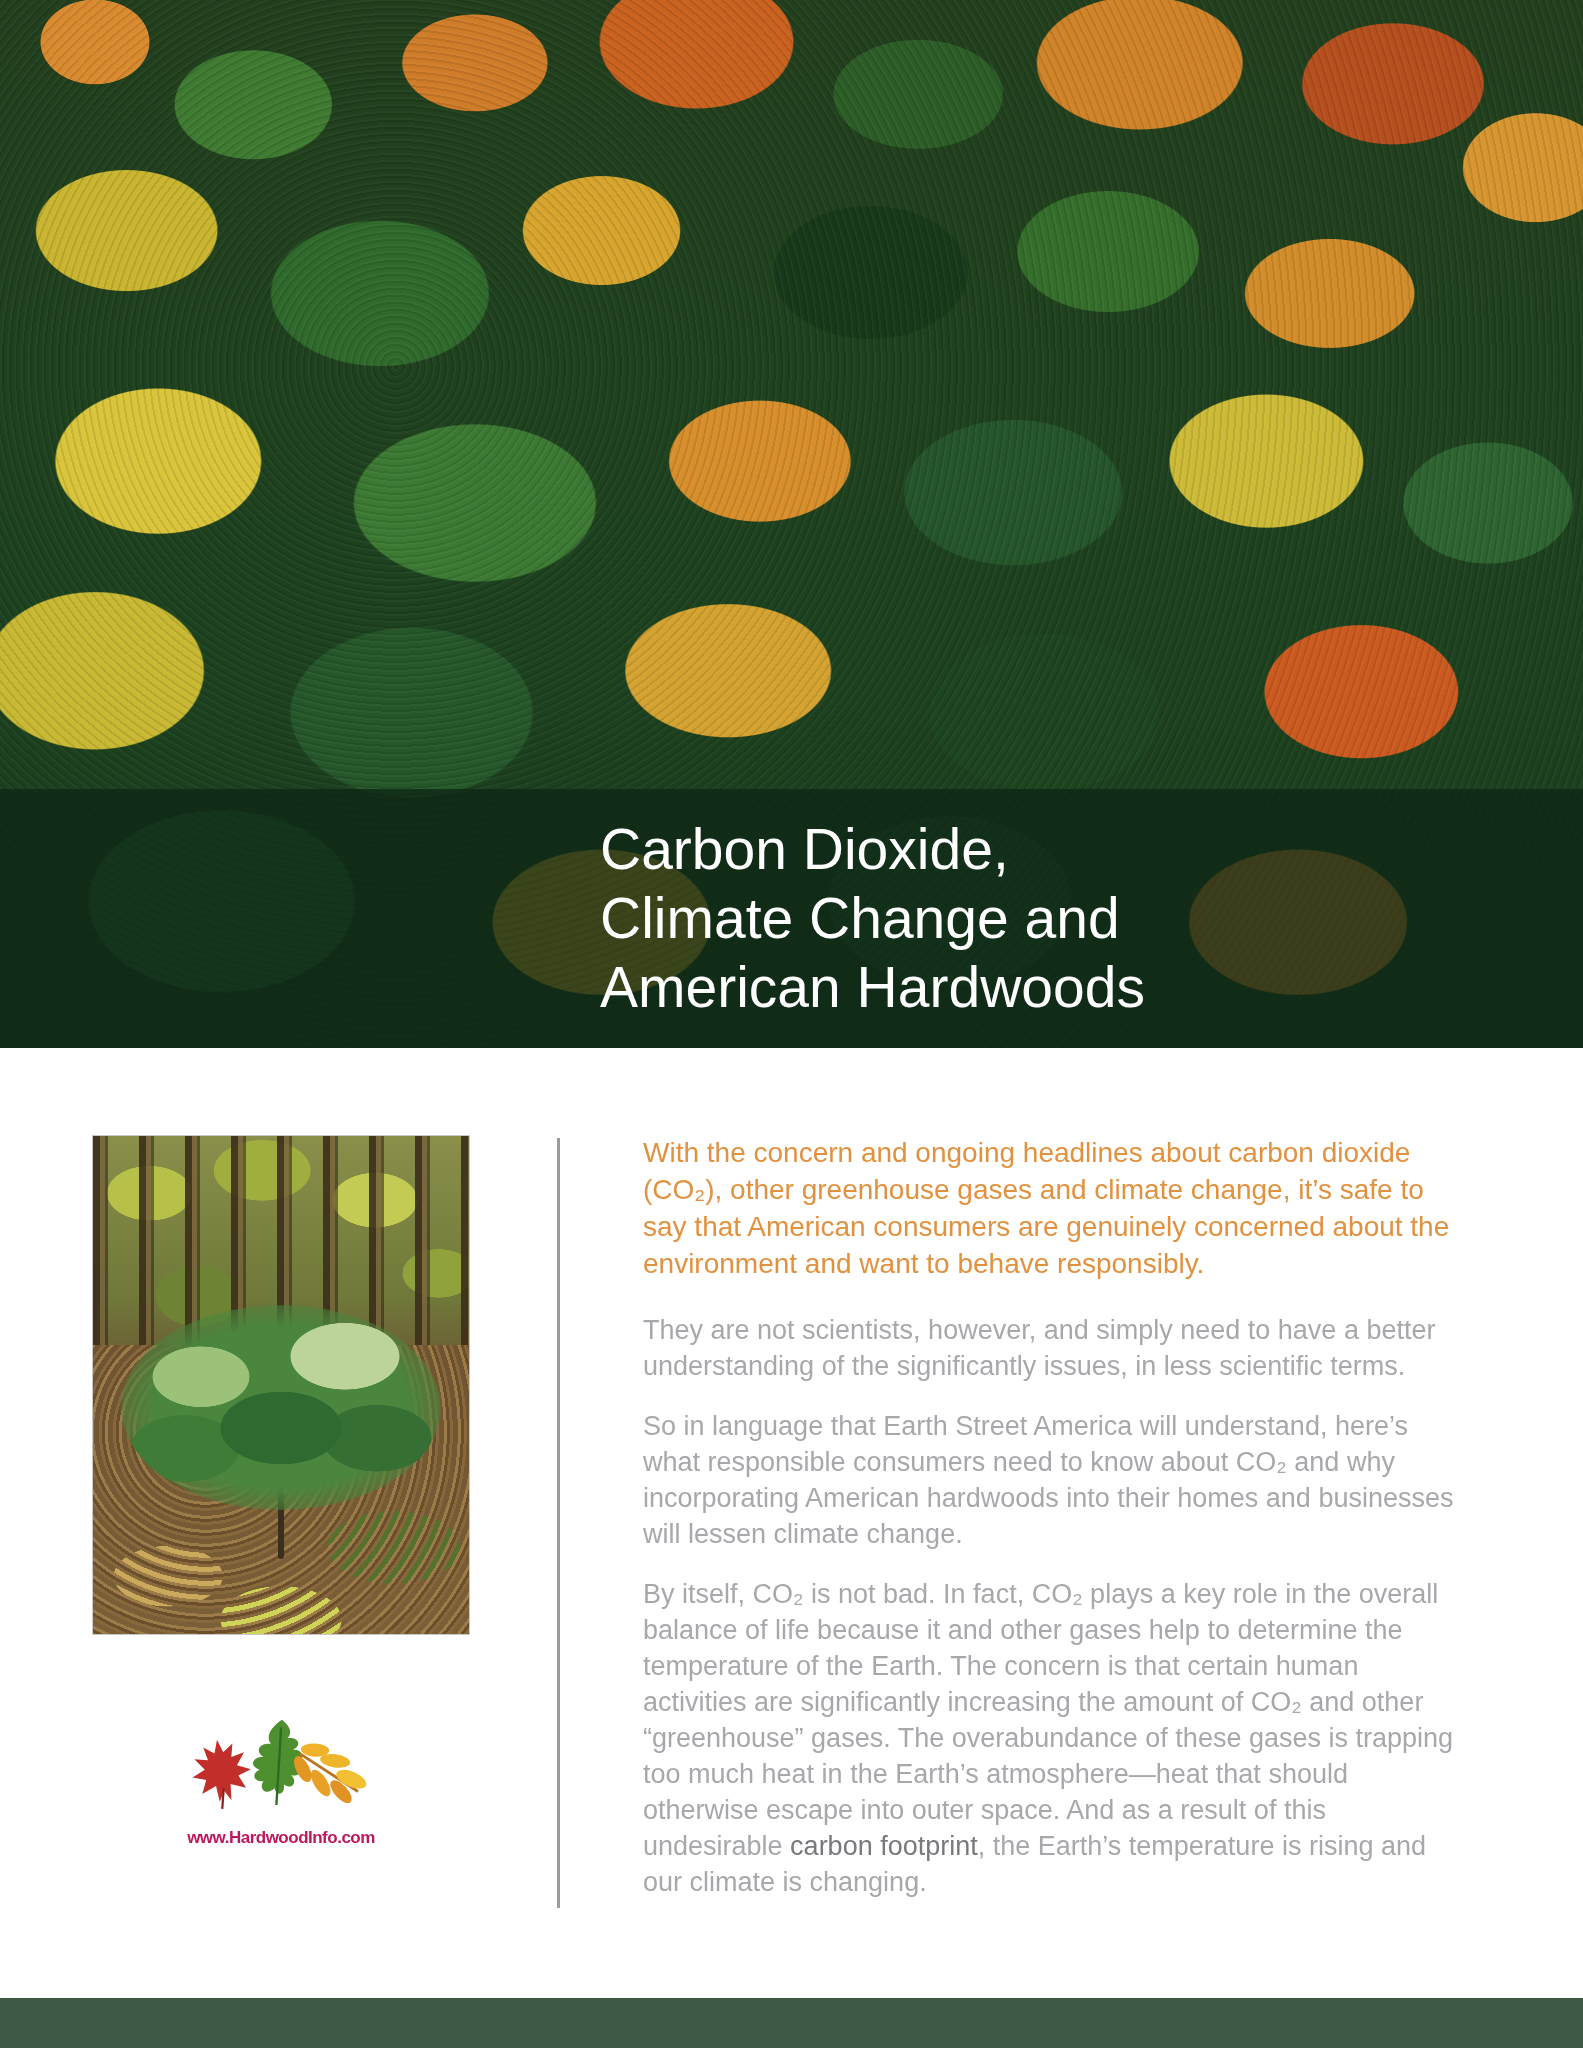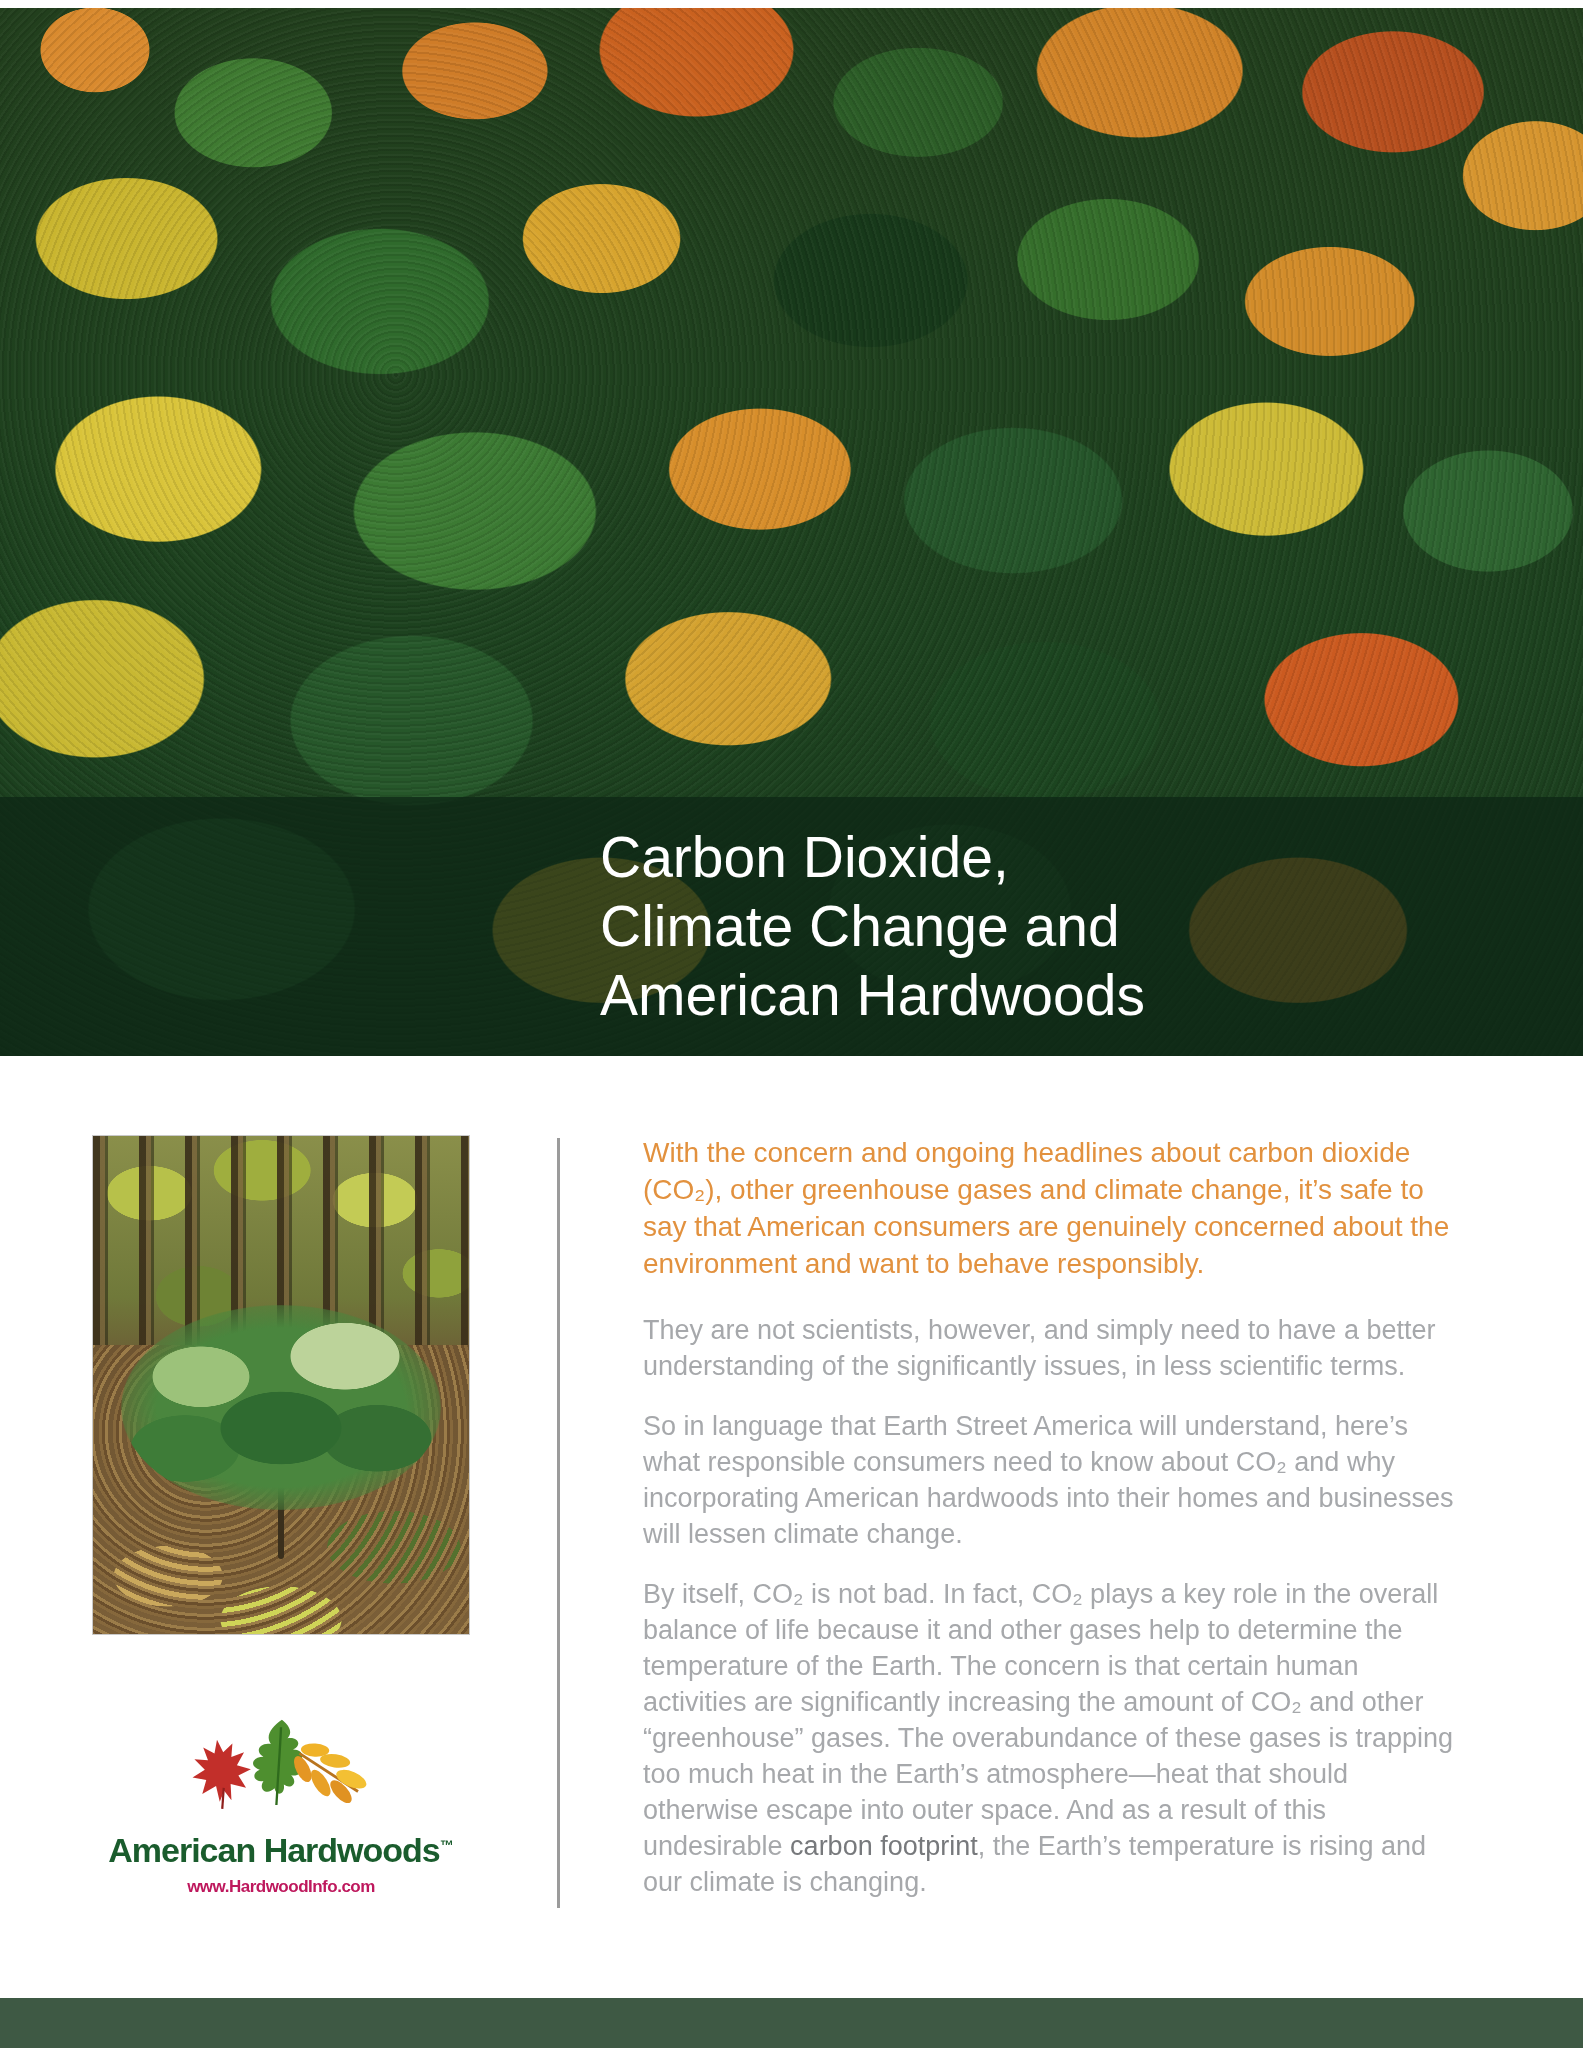--- a/index.html
+++ b/index.html
@@ -1,20 +1,20 @@
 <!DOCTYPE html>
 <html><head>
 <meta charset="utf-8">
 <style>
   html,body{margin:0;padding:0;background:#ffffff;}
   .page{position:relative;width:1583px;height:2048px;background:#ffffff;overflow:hidden;
         font-family:"Liberation Sans",sans-serif;}
 
   
-  .hero{position:absolute;left:0;top:8px;width:1583px;height:1048px;overflow:hidden;
+  .hero{position:absolute;left:0;top:0;width:1583px;height:1048px;overflow:hidden;
     background-color:#1e4320;
     background-image:
       radial-gradient(90px 70px at 6% 4%,  #d98a2e 0 60%, transparent 61%),
       radial-gradient(130px 90px at 16% 10%, #3f7a31 0 60%, transparent 61%),
       radial-gradient(120px 80px at 30% 6%,  #cf7c28 0 60%, transparent 61%),
       radial-gradient(160px 110px at 44% 4%, #c9611f 0 60%, transparent 61%),
       radial-gradient(140px 90px at 58% 9%,  #2c5d27 0 60%, transparent 61%),
       radial-gradient(170px 110px at 72% 6%, #d08328 0 60%, transparent 61%),
       radial-gradient(150px 100px at 88% 8%, #b64f1e 0 60%, transparent 61%),
       radial-gradient(120px 90px at 97% 16%, #d6952f 0 60%, transparent 61%),
@@ -139,21 +139,20 @@
       <g transform="translate(158,56) rotate(33)">
         <line x1="-34" y1="0" x2="40" y2="0" stroke="#b8741f" stroke-width="3"></line>
         <ellipse cx="-22" cy="-12" rx="15" ry="7" fill="#f0b228" transform="rotate(-30 -22 -12)"></ellipse>
         <ellipse cx="-22" cy="12" rx="15" ry="7" fill="#e49623" transform="rotate(30 -22 12)"></ellipse>
         <ellipse cx="2" cy="-14" rx="16" ry="7" fill="#eeb52b" transform="rotate(-25 2 -14)"></ellipse>
         <ellipse cx="2" cy="14" rx="16" ry="7" fill="#e8a026" transform="rotate(25 2 14)"></ellipse>
         <ellipse cx="27" cy="-7" rx="17" ry="8" fill="#f3c033" transform="rotate(-10 27 -7)"></ellipse>
         <ellipse cx="25" cy="10" rx="15" ry="7" fill="#e09222" transform="rotate(15 25 10)"></ellipse>
       </g>
     </svg>
-    <div class="brand"><span>American Hardwoods</span><span class="tm">™</span></div>
     <div class="url">www.HardwoodInfo.com</div>
   </div>
 
   <div class="divider"></div>
 
   <div class="right-col">
     <p class="intro">With the concern and ongoing headlines about carbon dioxide (CO₂), other greenhouse gases and climate change, it’s safe to say that American consumers are genuinely concerned about the environment and want to behave responsibly.</p>
     <p class="body">They are not scientists, however, and simply need to have a better understanding of the significantly issues, in less scientific terms.</p>
     <p class="body">So in language that Earth Street America will understand, here’s what responsible consumers need to know about CO₂ and why incorporating American hardwoods into their homes and businesses will lessen climate change.</p>
     <p class="body"><span>By itself, CO₂ is not bad. In fact, CO₂ plays a key role in the overall balance of life because it and other gases help to determine the temperature of the Earth. The concern is that certain human activities are significantly increasing the amount of CO₂ and other “greenhouse” gases. The overabundance of these gases is trapping too much heat in the Earth’s atmosphere—heat that should otherwise escape into outer space. And as a result of this undesirable </span><span class="bold-gray">carbon footprint</span><span>, the Earth’s temperature is rising and our climate is changing.</span></p>

